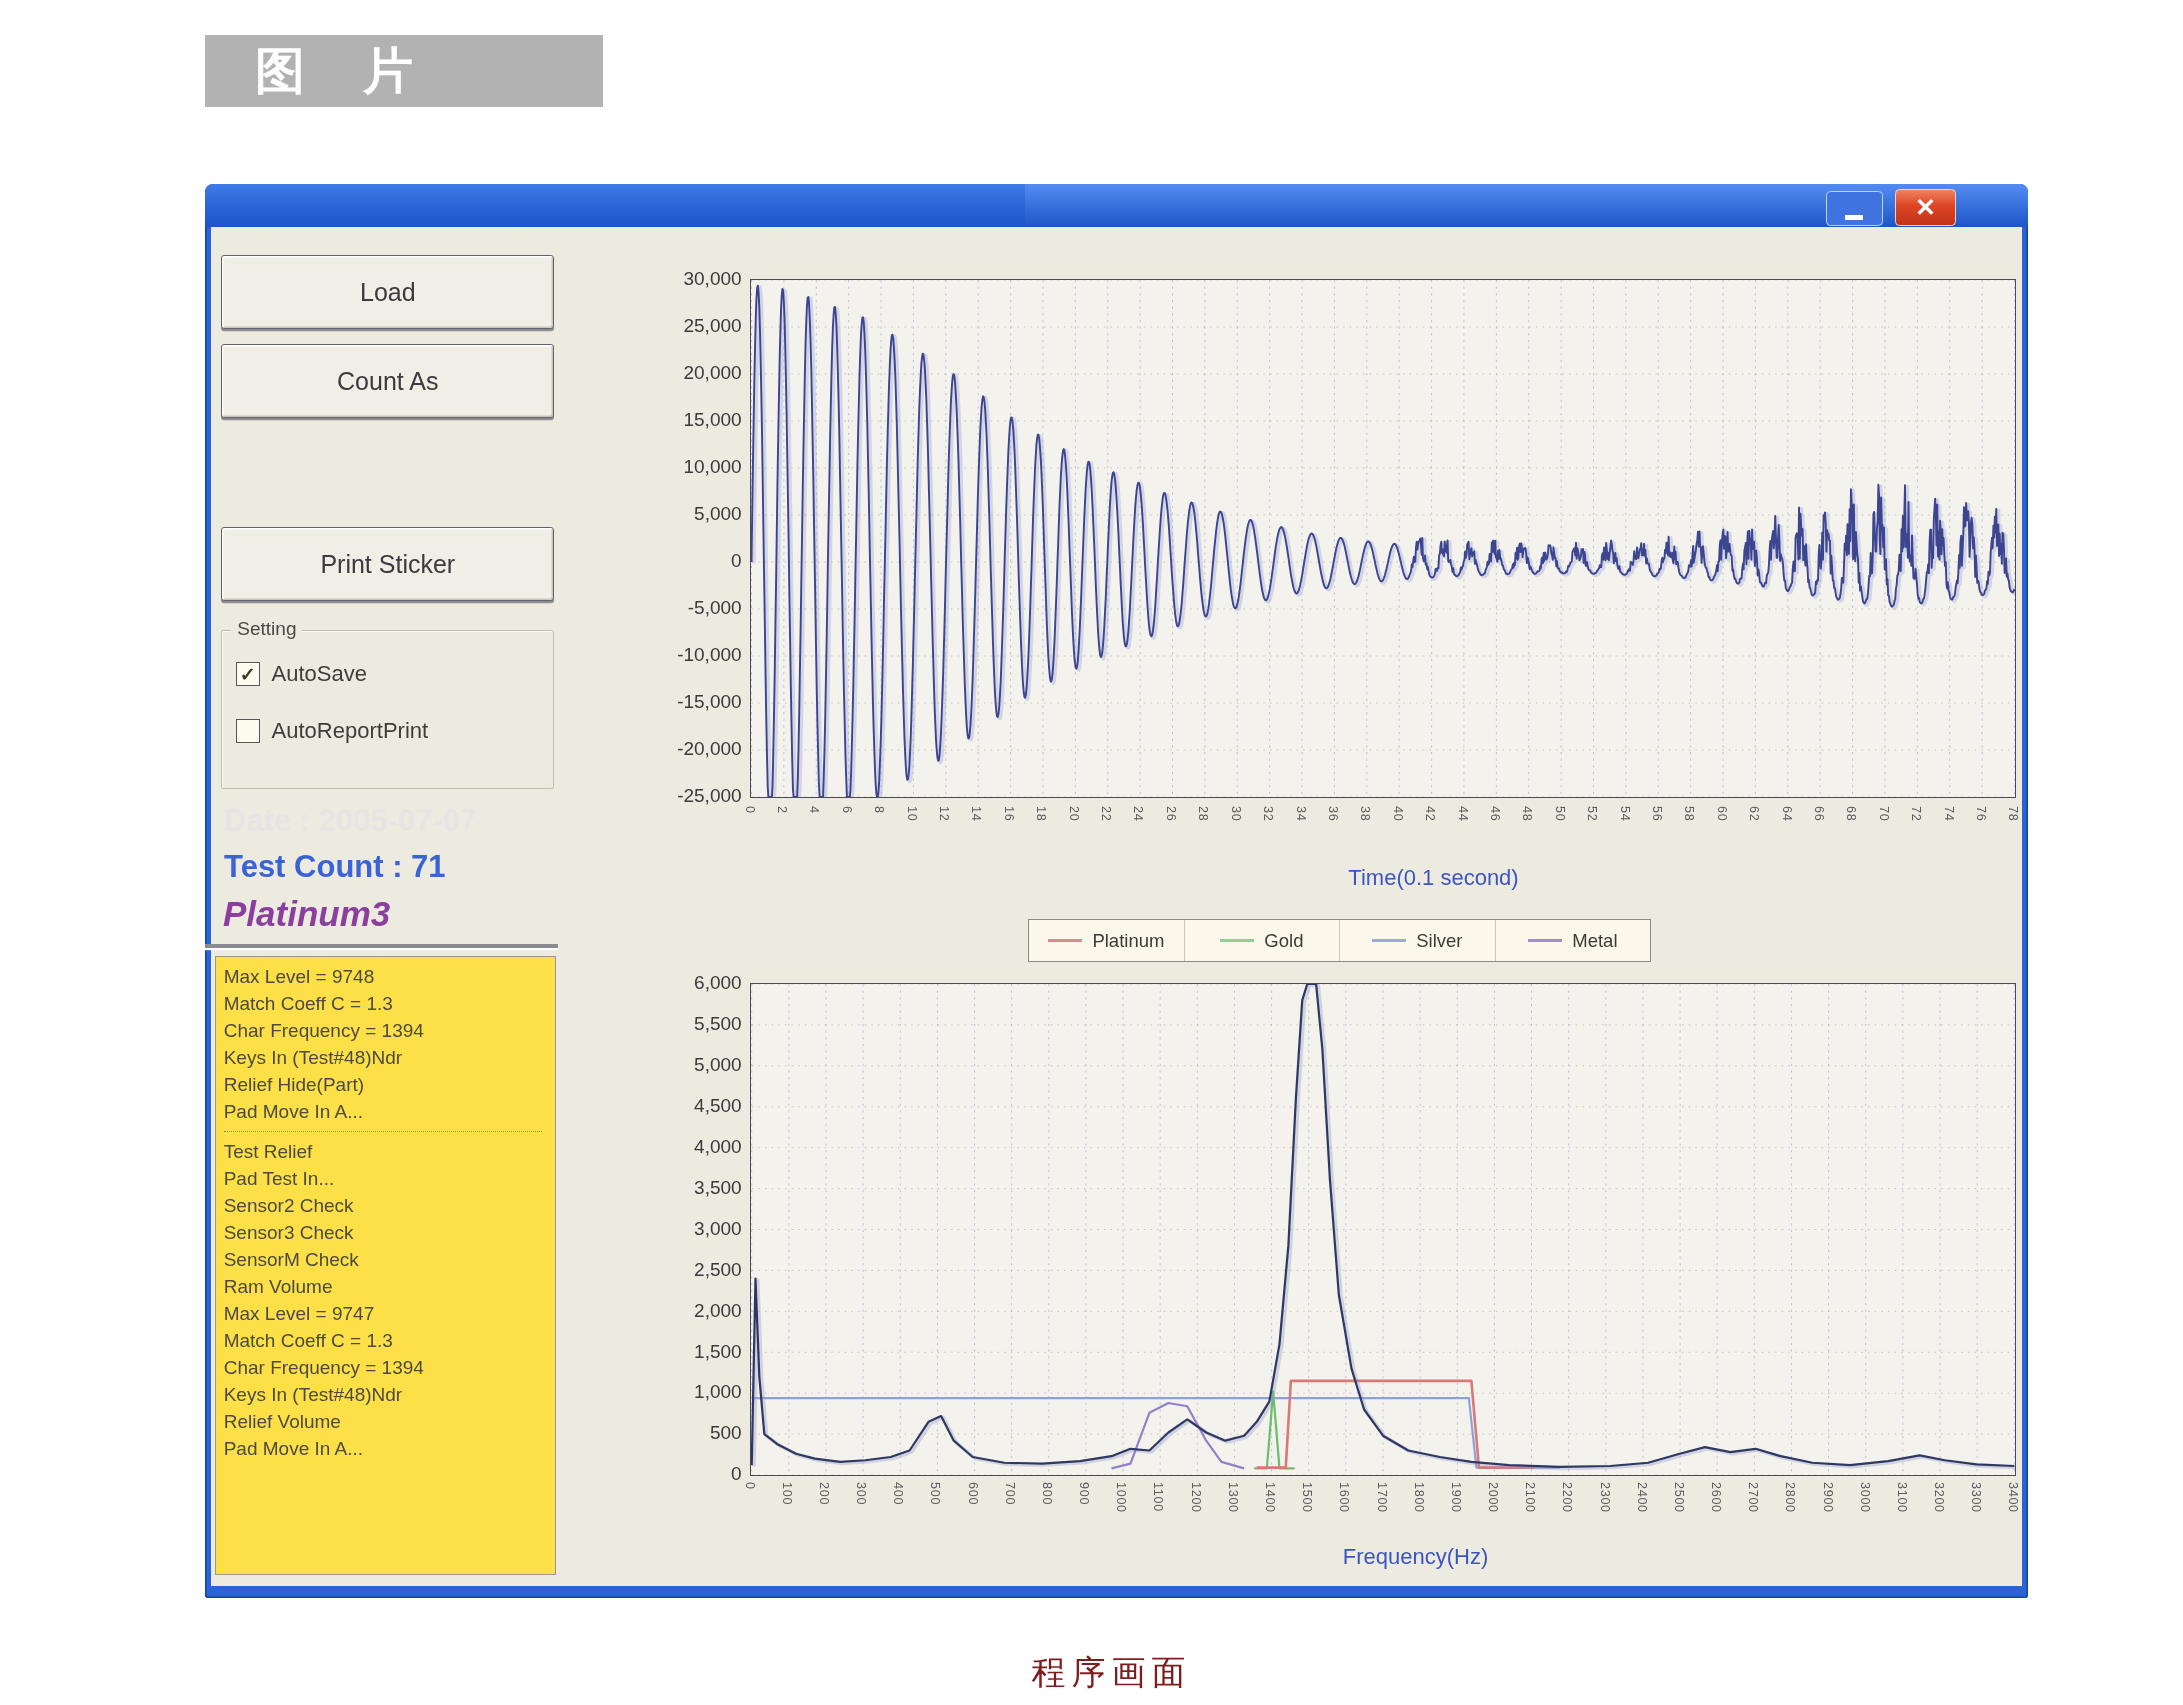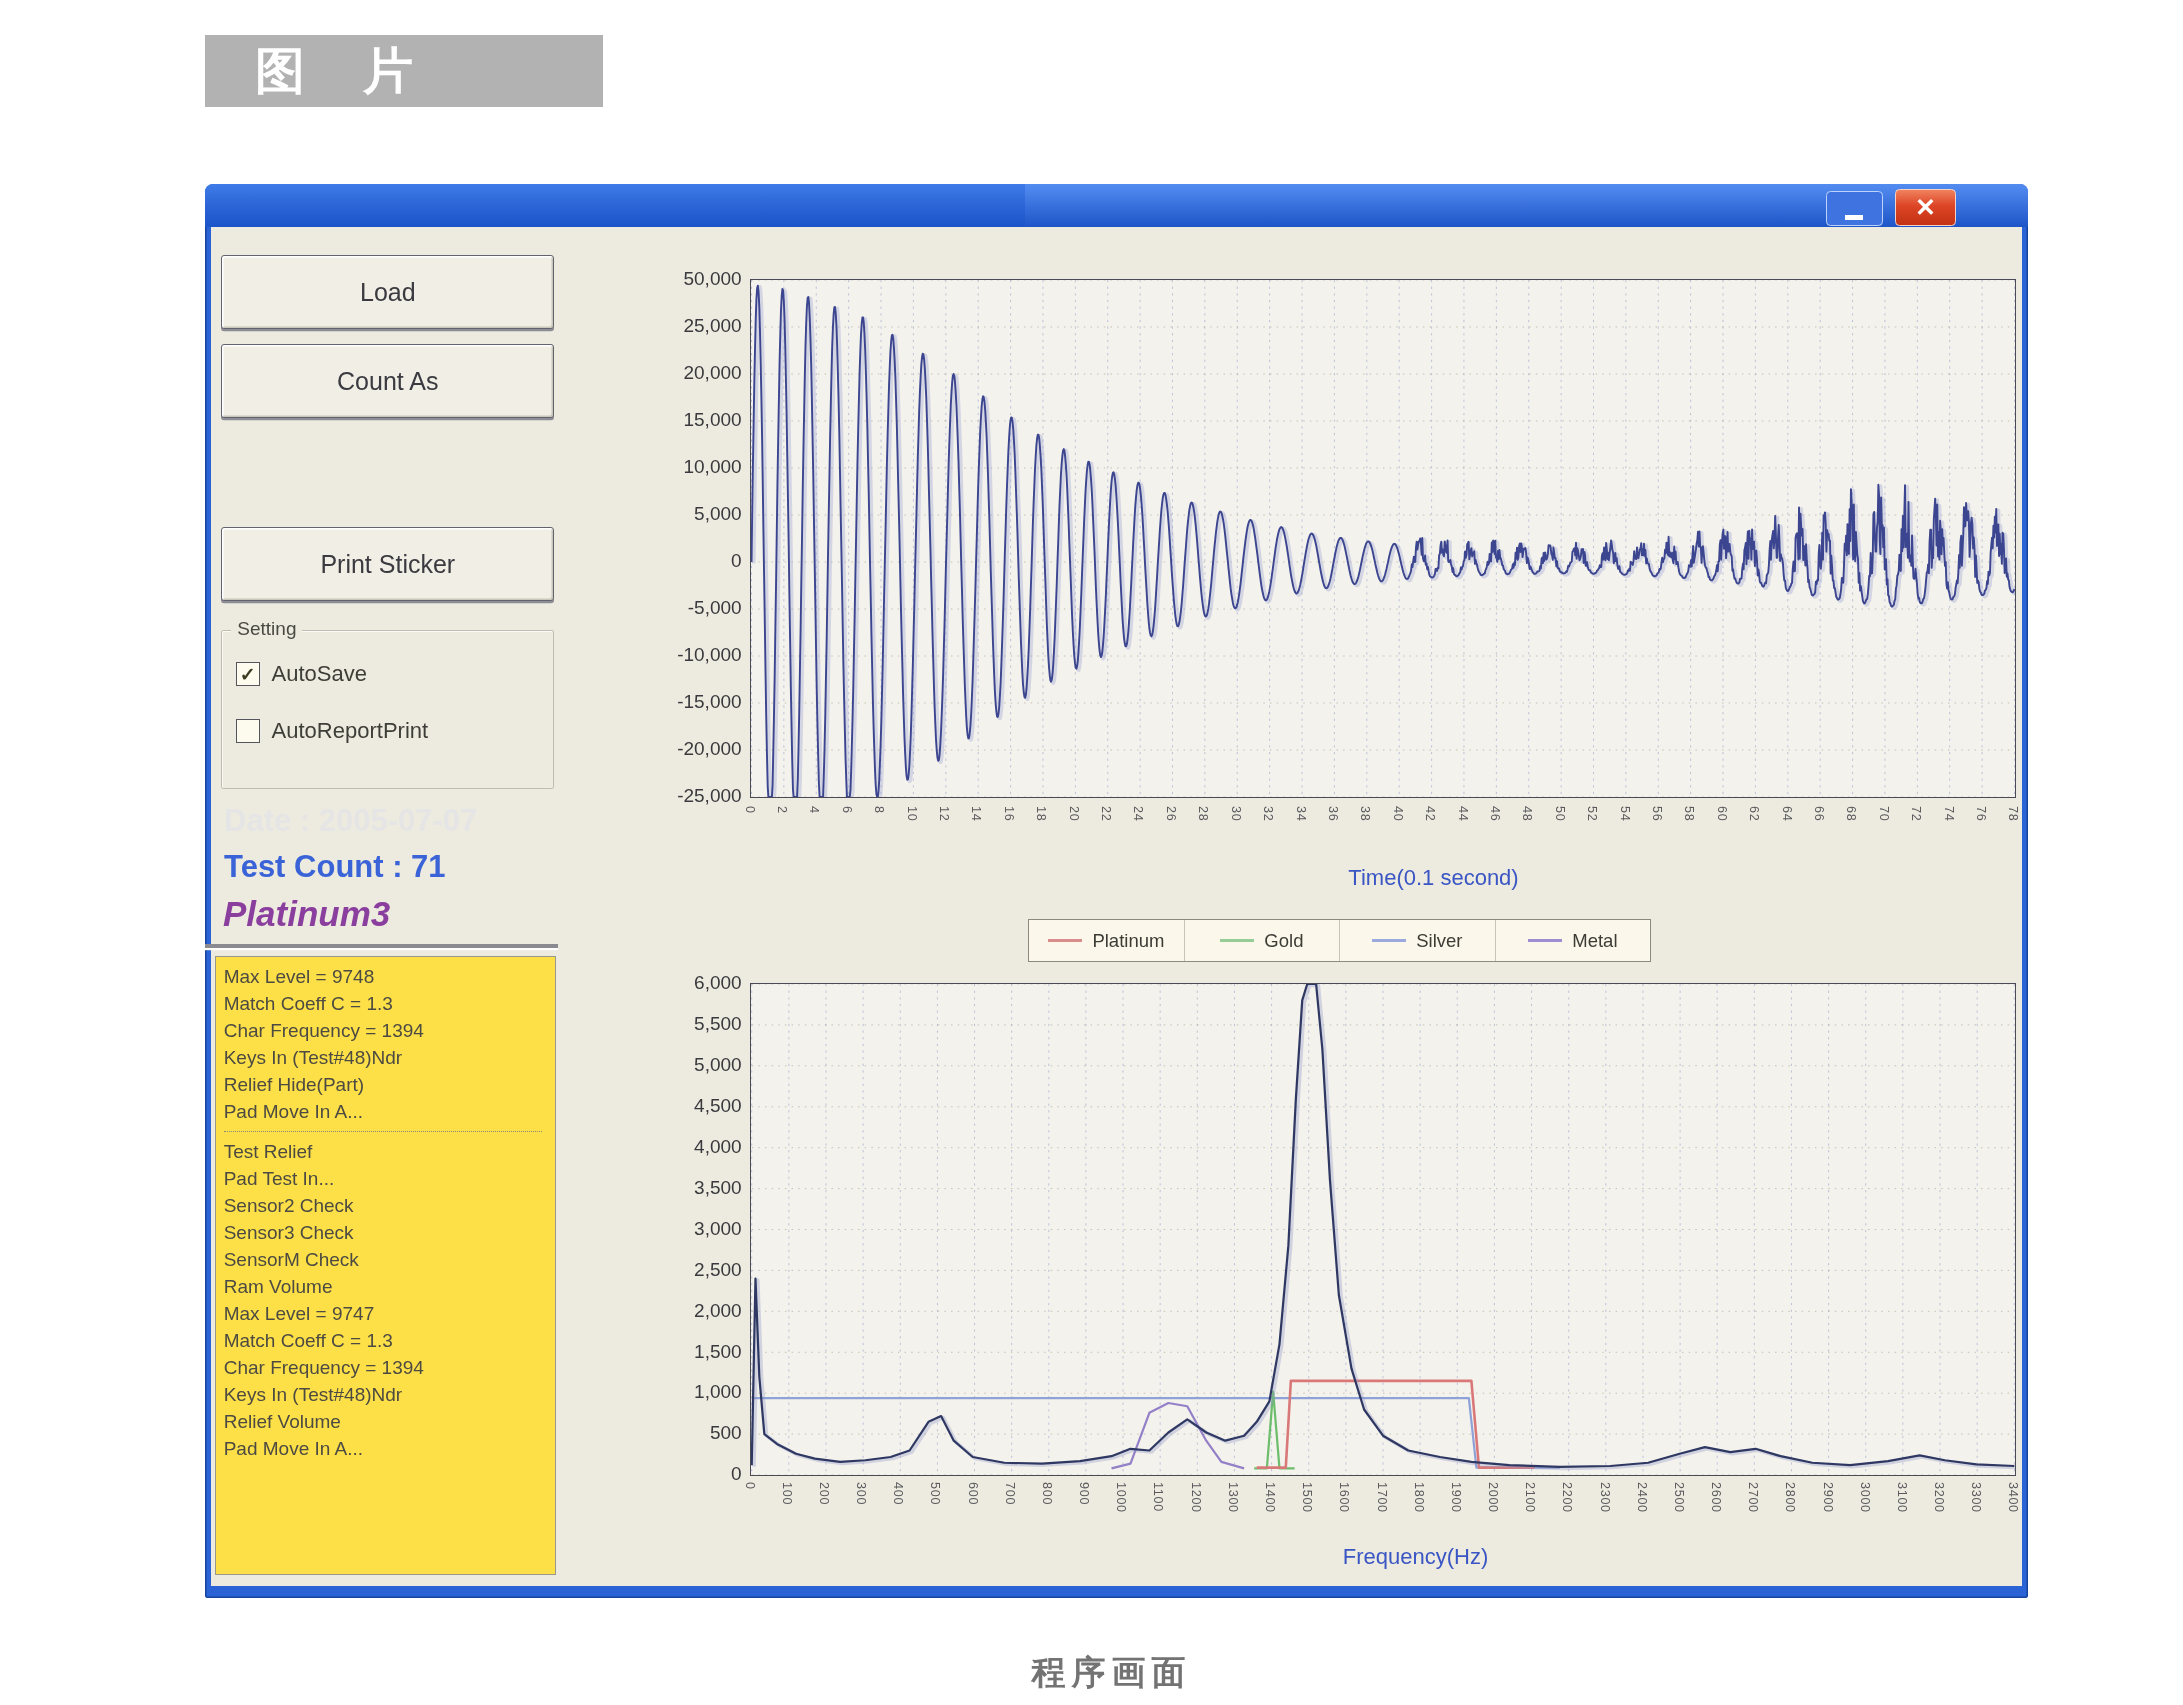--- a/index.html
+++ b/index.html
@@ -69,21 +69,21 @@
   
   .legend{position:absolute;left:823px;top:735px;width:621px;height:41px;background:#fbf7ea;
           border:1.5px solid #8a8a80;display:flex;}
   .leg-item{flex:1;display:flex;align-items:center;justify-content:center;gap:10.3px;
             border-right:0.7px solid #c9c5b4;}
   .leg-item:last-child{border-right:none;}
   .leg-dash{width:34px;height:3.7px;}
   .leg-label{font-size:18.5px;color:#3c3c36;}
   
   .caption{position:absolute;left:890px;top:1650px;width:443px;text-align:center;
-           font-size:34px;font-weight:bold;color:#737373;letter-spacing:6px;}
+           font-size:34px;font-weight:normal;color:#7f1d1d;letter-spacing:6px;}
 </style>
 </head>
 <body>
 
 <div class="page">
 
   <div class="banner">
     <span>图 片</span>
   </div>
 
@@ -140,21 +140,21 @@
           <div class="log-line">Ram Volume</div>
           <div class="log-line">Max Level = 9747</div>
           <div class="log-line">Match Coeff C = 1.3</div>
           <div class="log-line">Char Frequency = 1394</div>
           <div class="log-line">Keys In (Test#48)Ndr</div>
           <div class="log-line">Relief Volume</div>
           <div class="log-line">Pad Move In A...</div>
         </div>
 
       <div class="ylabels" style="left:443px;top:95px;height:517px;">
-          <span style="top: -11px;">50,000</span>
+          <span style="top: -11px;">30,000</span>
           <span style="top: 36px;">25,000</span>
           <span style="top: 83px;">20,000</span>
           <span style="top: 130px;">15,000</span>
           <span style="top: 177px;">10,000</span>
           <span style="top: 224px;">5,000</span>
           <span style="top: 271px;">0</span>
           <span style="top: 318px;">-5,000</span>
           <span style="top: 365px;">-10,000</span>
           <span style="top: 412px;">-15,000</span>
           <span style="top: 459px;">-20,000</span>

